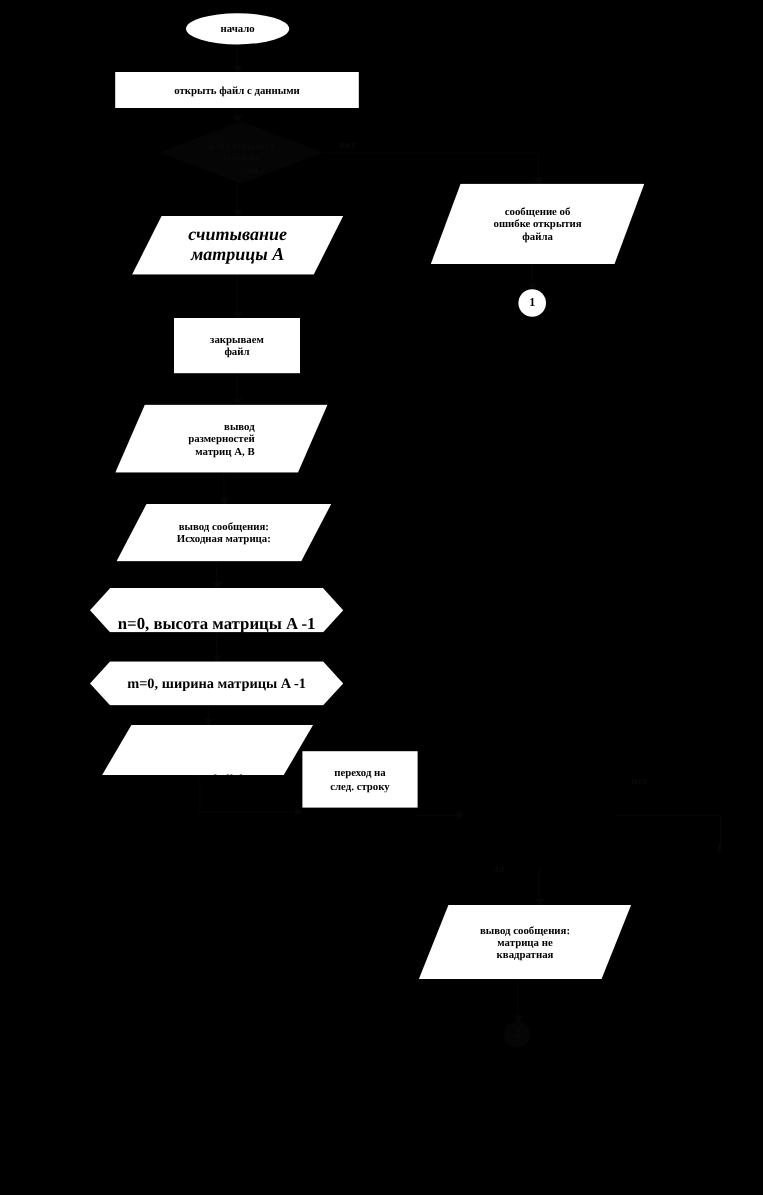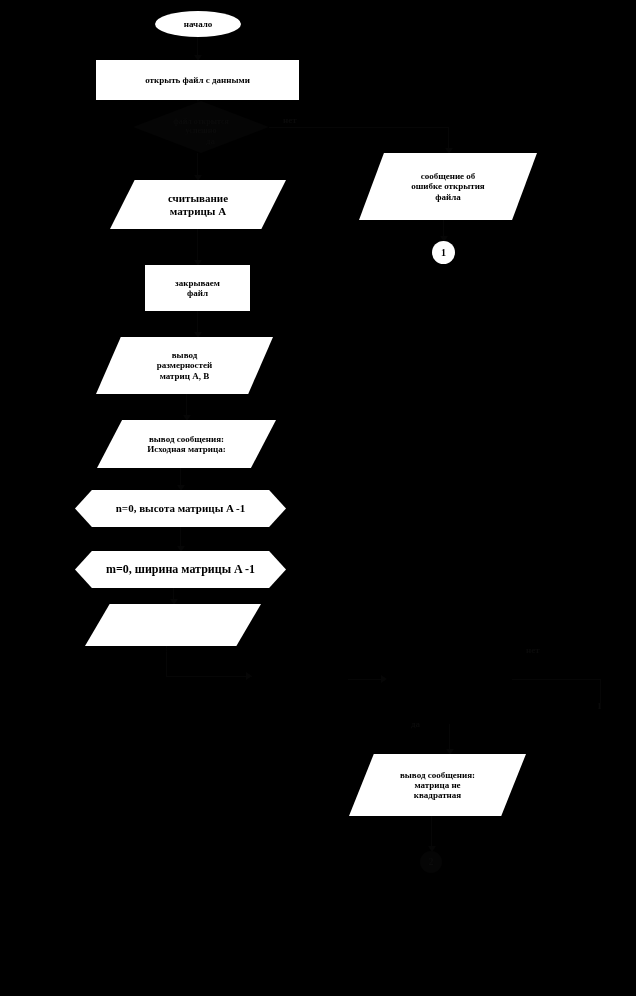--- a/index.html
+++ b/index.html
@@ -102,21 +102,21 @@
   <div class="arrow down" style="left:428px;top:846px;"></div>
 
   <div class="ln h dark" style="left:512px;top:679px;width:88px;"></div>
   <div class="ln v dark" style="left:600px;top:679px;height:30px;"></div>
 
   <div class="node" style="left:155px;top:11px;width:86px;height:26px;text-decoration:underline;">
     <div class="shape-bg ellipse"></div>
     <div class="lbl" style="font-size:9px;">начало</div>
   </div>
 
-  <div class="node" style="left:96px;top:60px;width:203px;height:40px;">
+  <div class="node" style="left:96px;top:60px;width:203px;height:30px;">
     <div class="shape-bg rect"></div>
     <div class="lbl" style="font-size:9px;">открыть  файл с данными</div>
   </div>
 
   <div class="node dark" style="left:133px;top:101px;width:136px;height:52px;">
     <div class="shape-bg clip-diamond"></div>
     <div class="lbl" style="font-size:8px;">файл открытся
 успешно</div>
   </div>
 
@@ -127,58 +127,63 @@
 файла</div>
   </div>
 
   <div class="node" style="left:432px;top:241px;width:23px;height:23px;">
     <div class="shape-bg circ"></div>
     <div class="lbl" style="font-size:10px;">1</div>
   </div>
 
   <div class="node" style="left:110px;top:180px;width:176px;height:49px;">
     <div class="shape-bg para clip-para"></div>
-    <div class="lbl" style="font-size:11px;">считывание
+    <div class="lbl" style="font-size:15px;font-style:italic;">считывание
 матрицы  A</div>
   </div>
 
   <div class="node" style="left:145px;top:265px;width:105px;height:46px;">
     <div class="shape-bg rect"></div>
     <div class="lbl" style="font-size:9px;">закрываем
 файл</div>
   </div>
 
   <div class="node" style="left:96px;top:337px;width:177px;height:57px;">
     <div class="shape-bg para clip-para"></div>
-    <div class="lbl" style="font-size:9px;">вывод
+    <div class="lbl" style="font-size:9px;text-align:right;">вывод
 размерностей
 матриц A, B</div>
   </div>
 
   <div class="node" style="left:97px;top:420px;width:179px;height:48px;">
     <div class="shape-bg para clip-para"></div>
     <div class="lbl" style="font-size:9px;">вывод сообщения:
 Исходная матрица:</div>
   </div>
 
   <div class="node" style="left:75px;top:490px;width:211px;height:37px;">
     <div class="shape-bg hex clip-hex"></div>
-    <div class="lbl" style="font-size:11px;">n=0, высота матрицы A -1</div>
+    <div class="lbl" style="font-size:14px;margin-top:12px;">n=0, высота матрицы A -1</div>
   </div>
 
   <div class="node" style="left:75px;top:551px;width:211px;height:37px;">
     <div class="shape-bg hex clip-hex"></div>
     <div class="lbl" style="font-size:12px;">m=0, ширина матрицы A -1</div>
   </div>
 
   <div class="node" style="left:85px;top:604px;width:176px;height:42px;">
     <div class="shape-bg para clip-para"></div>
     <div class="lbl" style="font-size:9px;margin-top:24px;">вывод A[m][n]</div>
   </div>
 
+  <div class="node" style="left:252px;top:626px;width:96px;height:47px;">
+    <div class="shape-bg rect"></div>
+    <div class="lbl" style="font-size:9px;">переход на
+след. строку</div>
+  </div>
 
 
   <div class="node" style="left:349px;top:754px;width:177px;height:62px;">
     <div class="shape-bg para clip-para"></div>
     <div class="lbl" style="font-size:9px;">вывод сообщения:
 матрица не
 квадратная</div>
   </div>
 
   <div class="node dark" style="left:420px;top:851px;width:22px;height:22px;">

